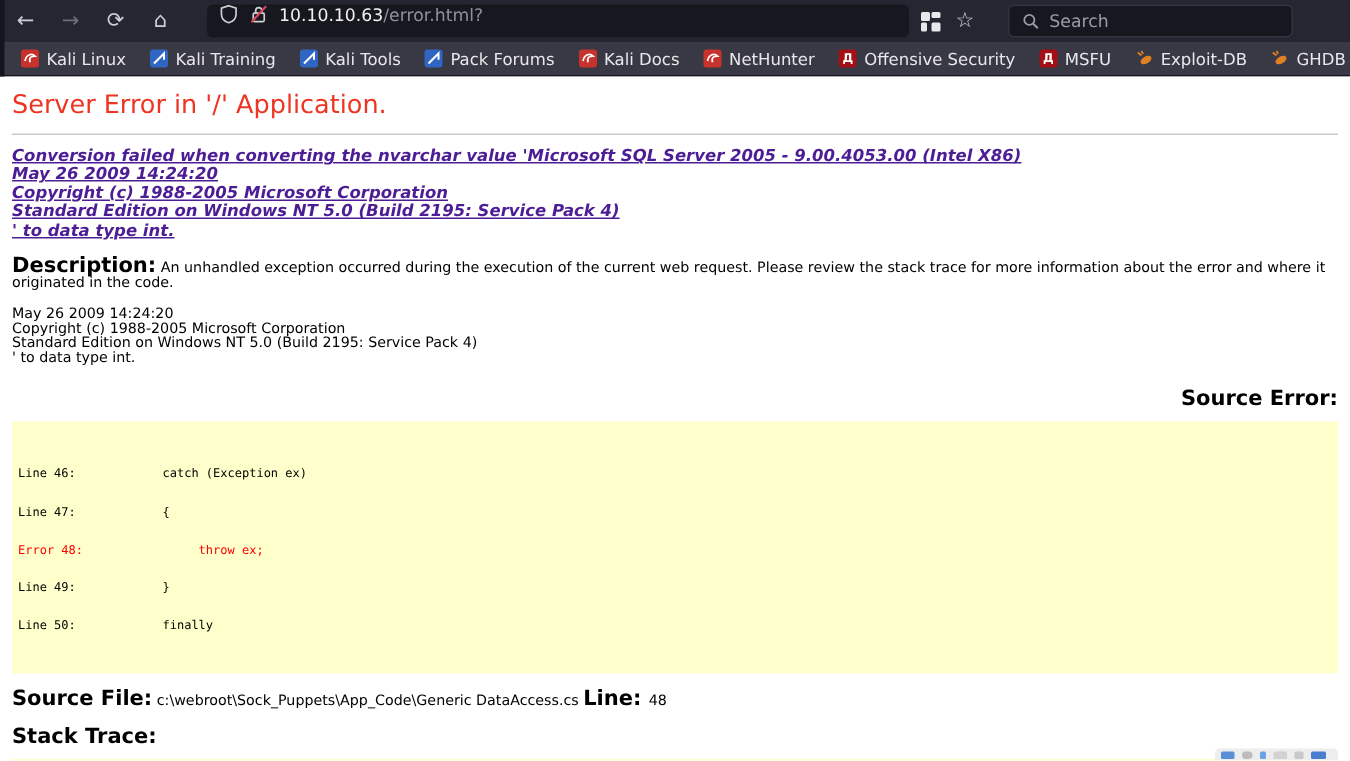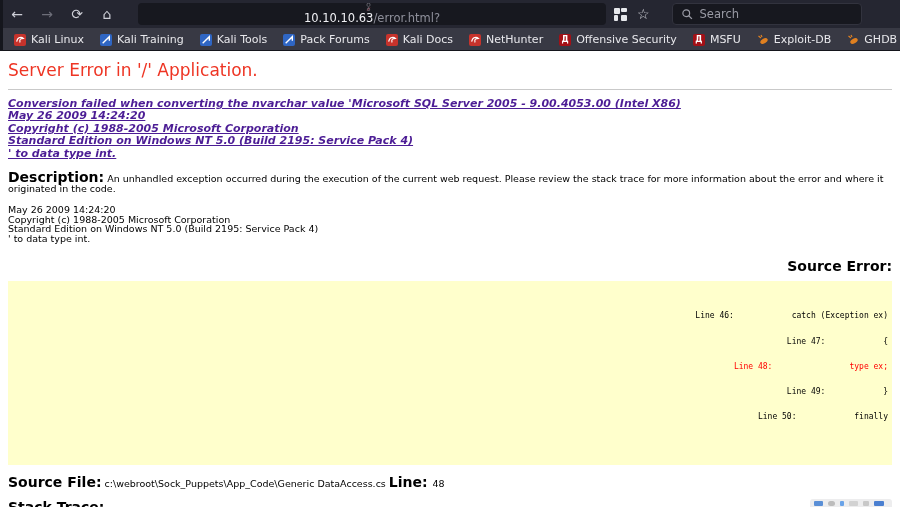--- a/index.html
+++ b/index.html
@@ -4,53 +4,53 @@
 <style>
   * { margin:0; padding:0; box-sizing:border-box; }
   html,body { width:900px; height:507px; overflow:hidden; background:#fff; }
   #screen { position:relative; width:900px; height:507px; font-family:"DejaVu Sans",sans-serif; }
 
   
   .chrome { position:absolute; top:0; left:0; width:900px; height:28px; background:#252631; display:flex; align-items:center; }
   .edge { position:absolute; left:0; top:0; width:3px; height:51px; background:#15161d; z-index:5; }
   .navbtn { width:26px; height:22px; margin-left:4px; color:#cdced6; font-size:14px; line-height:22px; text-align:center; border-radius:4px; cursor:default; }
   .navbtn.dim { color:#6d6e79; }
-  .urlbar { display:flex; align-items:center; margin-left:18px; width:468px; height:22px; background:#17181f; border-radius:4px; padding:0 8px;flex-direction:column; }
+  .urlbar { display:flex; align-items:flex-start; margin-left:18px; width:468px; height:22px; background:#17181f; border-radius:4px; padding:0 8px; }
   .urlbar .shield, .urlbar .lock { width:13px; height:13px; margin-right:7px; }
   .urltext { font-size:11.5px; color:#f0f0f4; white-space:nowrap; }
   .urltext .path { color:#8f909b; }
   .chrome-icons { display:flex; align-items:center; margin-left:8px; gap:10px; }
   .grid-icon { width:13px; height:13px; display:grid; grid-template-columns:6px 6px; grid-template-rows:6px 6px; gap:1px; }
   .grid-icon span { background:#e7e8ec; border-radius:1px; }
   .grid-icon span:nth-child(2){ height:4px; } .grid-icon span:nth-child(3){ width:4px; }
   .star { color:#d4d5dc; font-size:14px; line-height:14px; }
   .searchbox { display:flex; align-items:center; margin-left:22px; width:190px; height:22px; background:#17181f; border:1px solid #32333e; border-radius:4px; padding:0 8px; }
   .searchbox .mag { margin-right:7px; }
   .searchbox .ph { font-size:11.5px; color:#9a9ba5; }
 
   
   .bookmarks { position:absolute; top:28px; left:0; width:900px; height:23px; background:#383944; border-bottom:1px solid #14151b; display:flex; align-items:center; padding-left:8px; gap:4px; }
-  .bm { display:flex; align-items:flex-end; gap:5px; padding:2px 6px; border-radius:3px; }
+  .bm { display:flex; align-items:flex-start; gap:5px; padding:2px 6px; border-radius:3px; }
   .bm-label { font-size:11px; color:#e8e8ec; white-space:nowrap; }
   .bmicon { width:12px; height:12px; border-radius:2px; display:flex; align-items:center; justify-content:center; flex:0 0 auto; }
   .ic-kali { background:#c7332c; } .ic-blue { background:#2f66c4; } .ic-offsec { background:#a31016; } .ic-bug { background:transparent; }
   .ic-offsec b { color:#fff; font-size:8px; font-weight:bold; line-height:12px; }
 
   
   .page { position:absolute; top:51px; left:0; width:900px; height:456px; background:#ffffff; padding:6px 8px 0 8px; color:#000; }
   .h1 { font-size:17px; font-weight:normal; color:#ee3524; margin-top:3px; }
   hr.rule { border:none; border-top:1px solid #c9c9c9; margin-top:9px; }
   .h2 { margin-top:8px; font-size:11px; font-weight:bold; font-style:italic; color:#4c1d95; line-height:12.4px;text-decoration:underline; }
   .lbl { font-weight:bold; font-size:14px; }
   .para { font-size:9.5px; line-height:9.6px; }
   .desc { margin-top:13px; }
   .exdetails { margin-top:12px; }
   .srcerr-lbl { margin-top:14px; display:block;text-align:right; }
   .codebox { margin-top:7px; background:#ffffcc; width:884px; font-family:"DejaVu Sans Mono",monospace; white-space:pre; }
-  .box-src { padding:15px 4px 26px 4px; font-size:8px; line-height:8.4px;text-align:right; }
+  .box-src { padding:15px 4px 10px 4px; font-size:8px; line-height:8.4px; }
   .box-stack { margin-top:7px; padding:7px 4px 8px 4px; font-size:8px; line-height:7.9px; }
   .codebox .hl { color:#ff0000; }
   .srcfile { margin-top:13px; }
   .stack-lbl { margin-top:11px; display:block; }
 
   
   .bstrip { position:absolute; right:8px; bottom:0; width:82px; height:8px; background:#ededee; border-radius:3px 3px 0 0; display:flex; align-items:flex-start; gap:5px; padding:2px 4px 0 4px; }
   .bstrip i { display:block; height:5px; border-radius:1px; }
 </style>
 </head>
@@ -196,21 +196,21 @@
       <div>Copyright (c) 1988-2005 Microsoft Corporation</div>
       <div>Standard Edition on Windows NT 5.0 (Build 2195: Service Pack 4)</div>
       <div>' to data type int.</div>
     </div>
 
     <span class="lbl srcerr-lbl">Source Error:</span>
 
     <div class="codebox box-src">
       <div>Line 46:            catch (Exception ex)</div>
       <div>Line 47:            {</div>
-      <div class="hl">Line 48:                type ex;</div>
+      <div class="hl">Error 48:                throw ex;</div>
       <div>Line 49:            }</div>
       <div>Line 50:            finally</div>
     </div>
 
     <div class="para srcfile"><span class="lbl">Source File:</span><span> c:\webroot\Sock_Puppets\App_Code\Generic DataAccess.cs </span><span class="lbl"> Line: </span><span>48</span></div>
 
     <span class="lbl stack-lbl">Stack Trace:</span>
 
     <div class="codebox box-stack">
       

